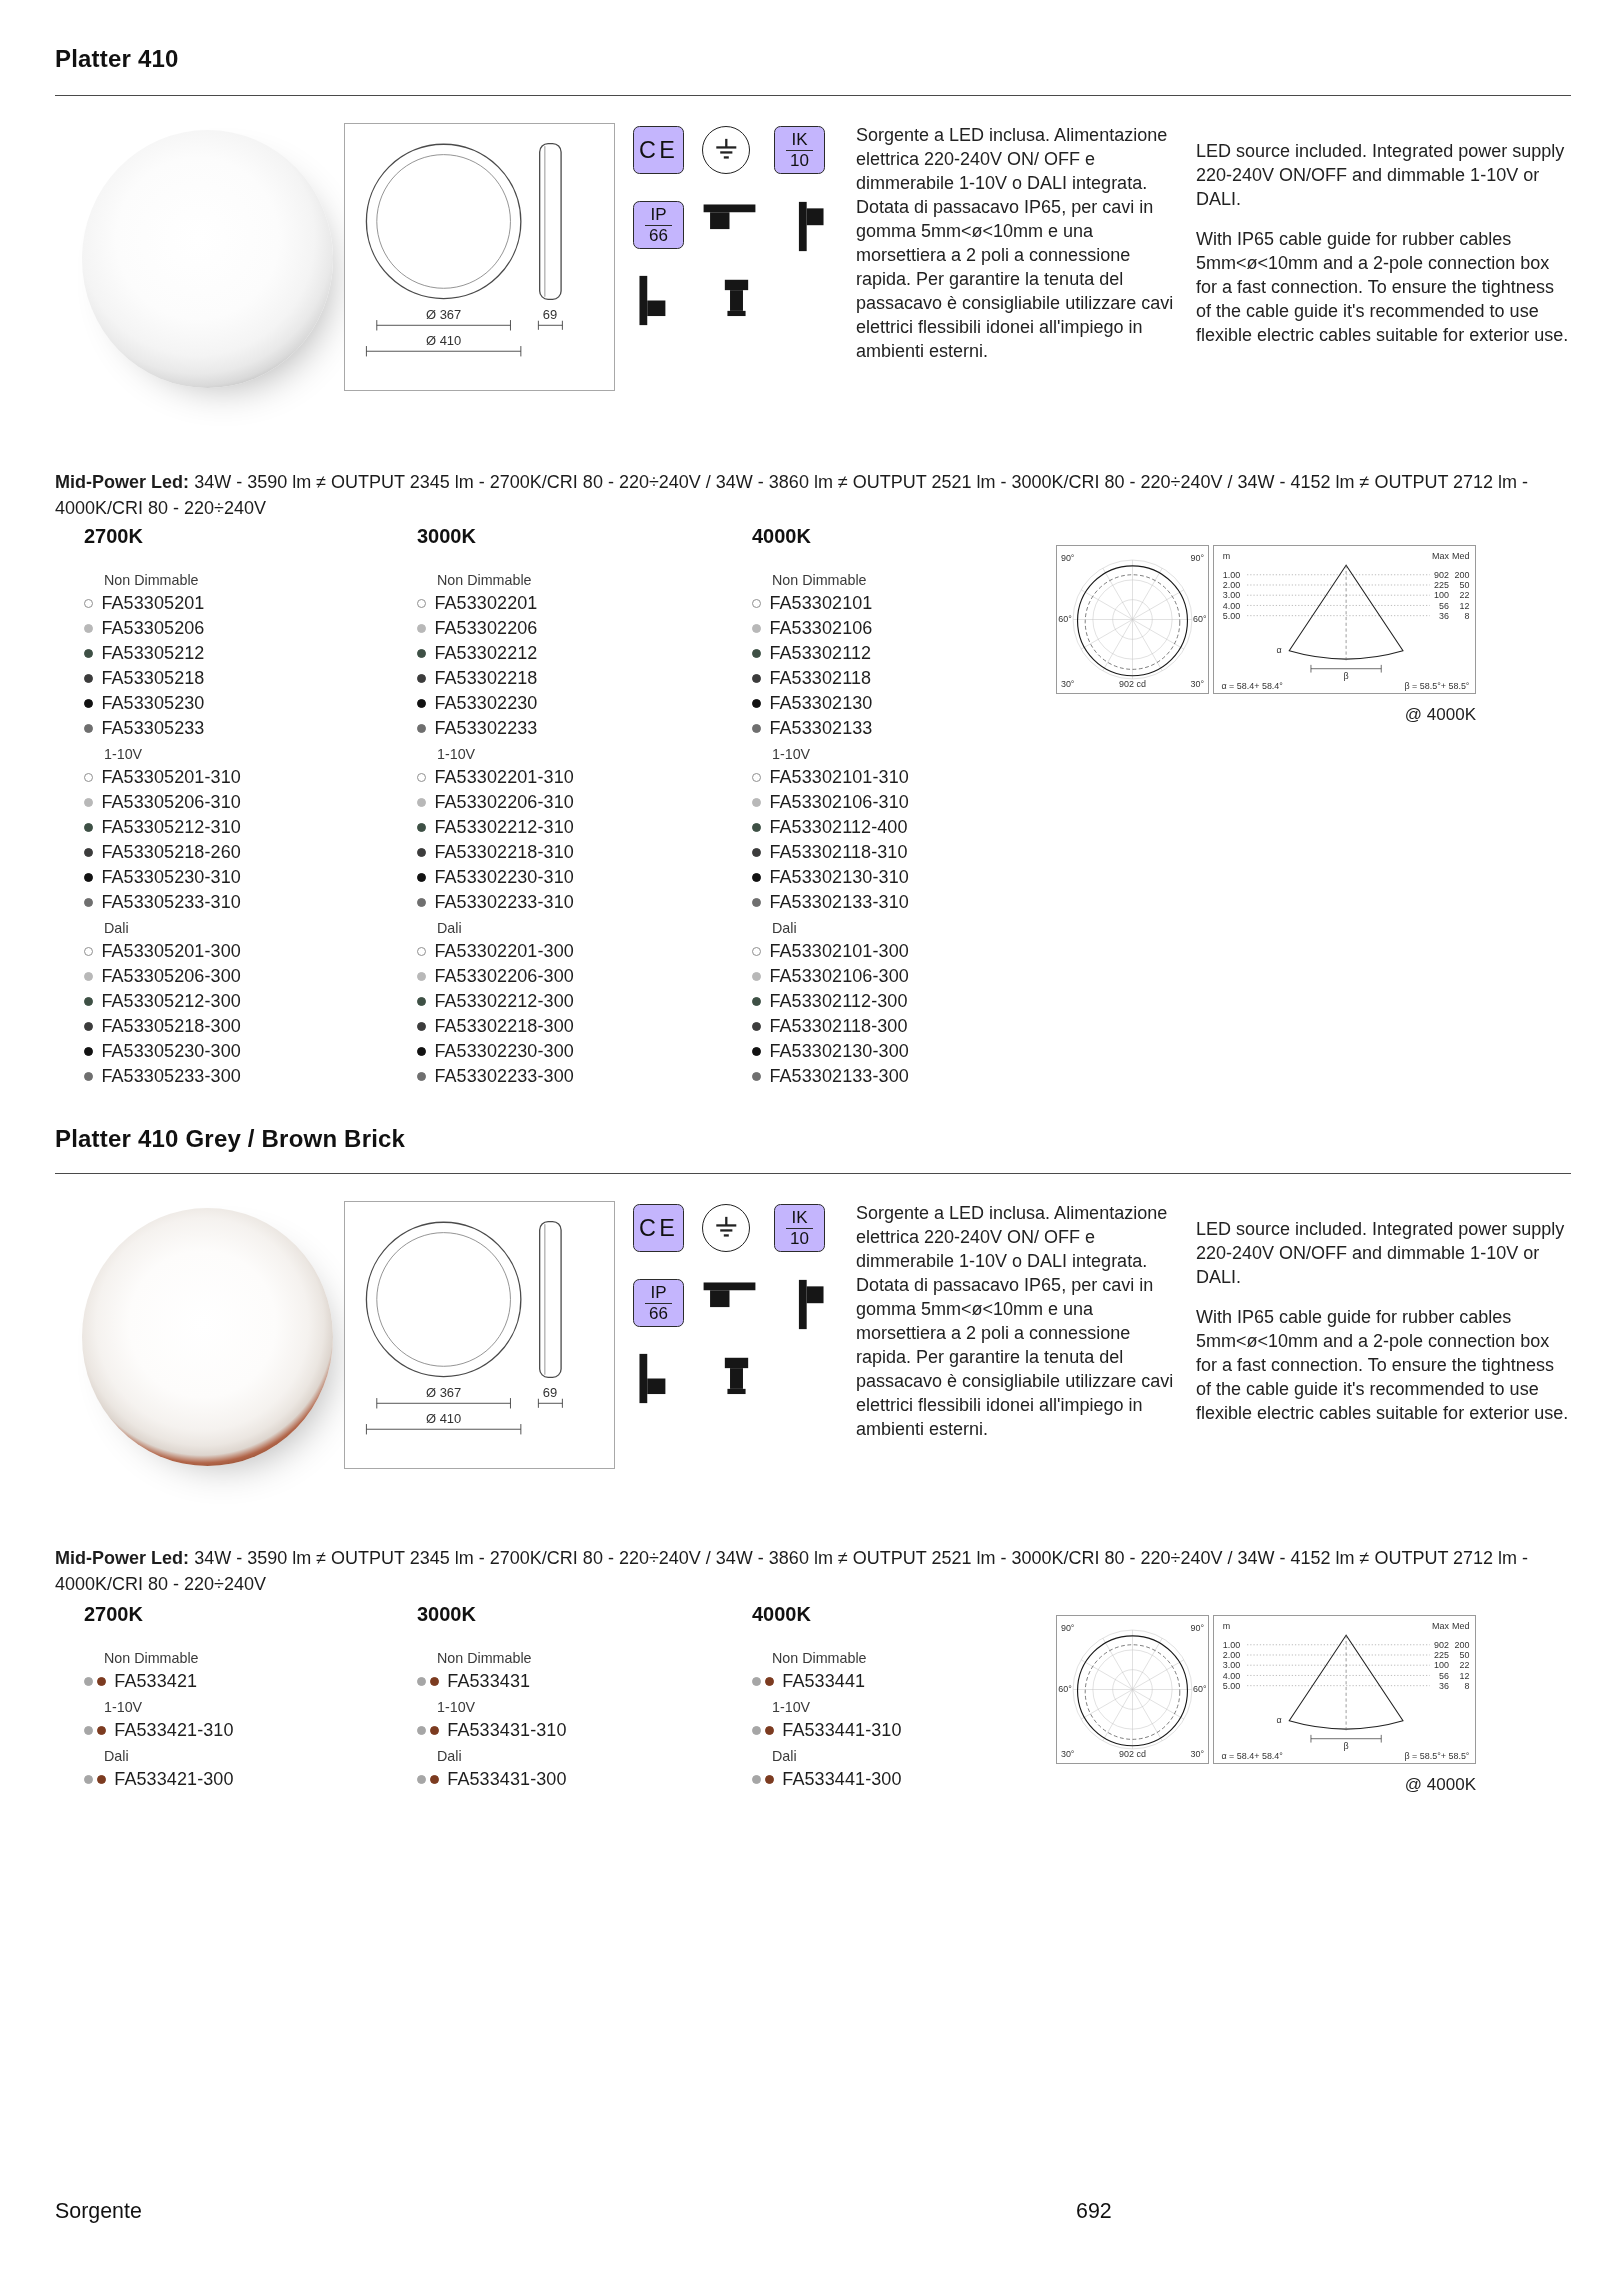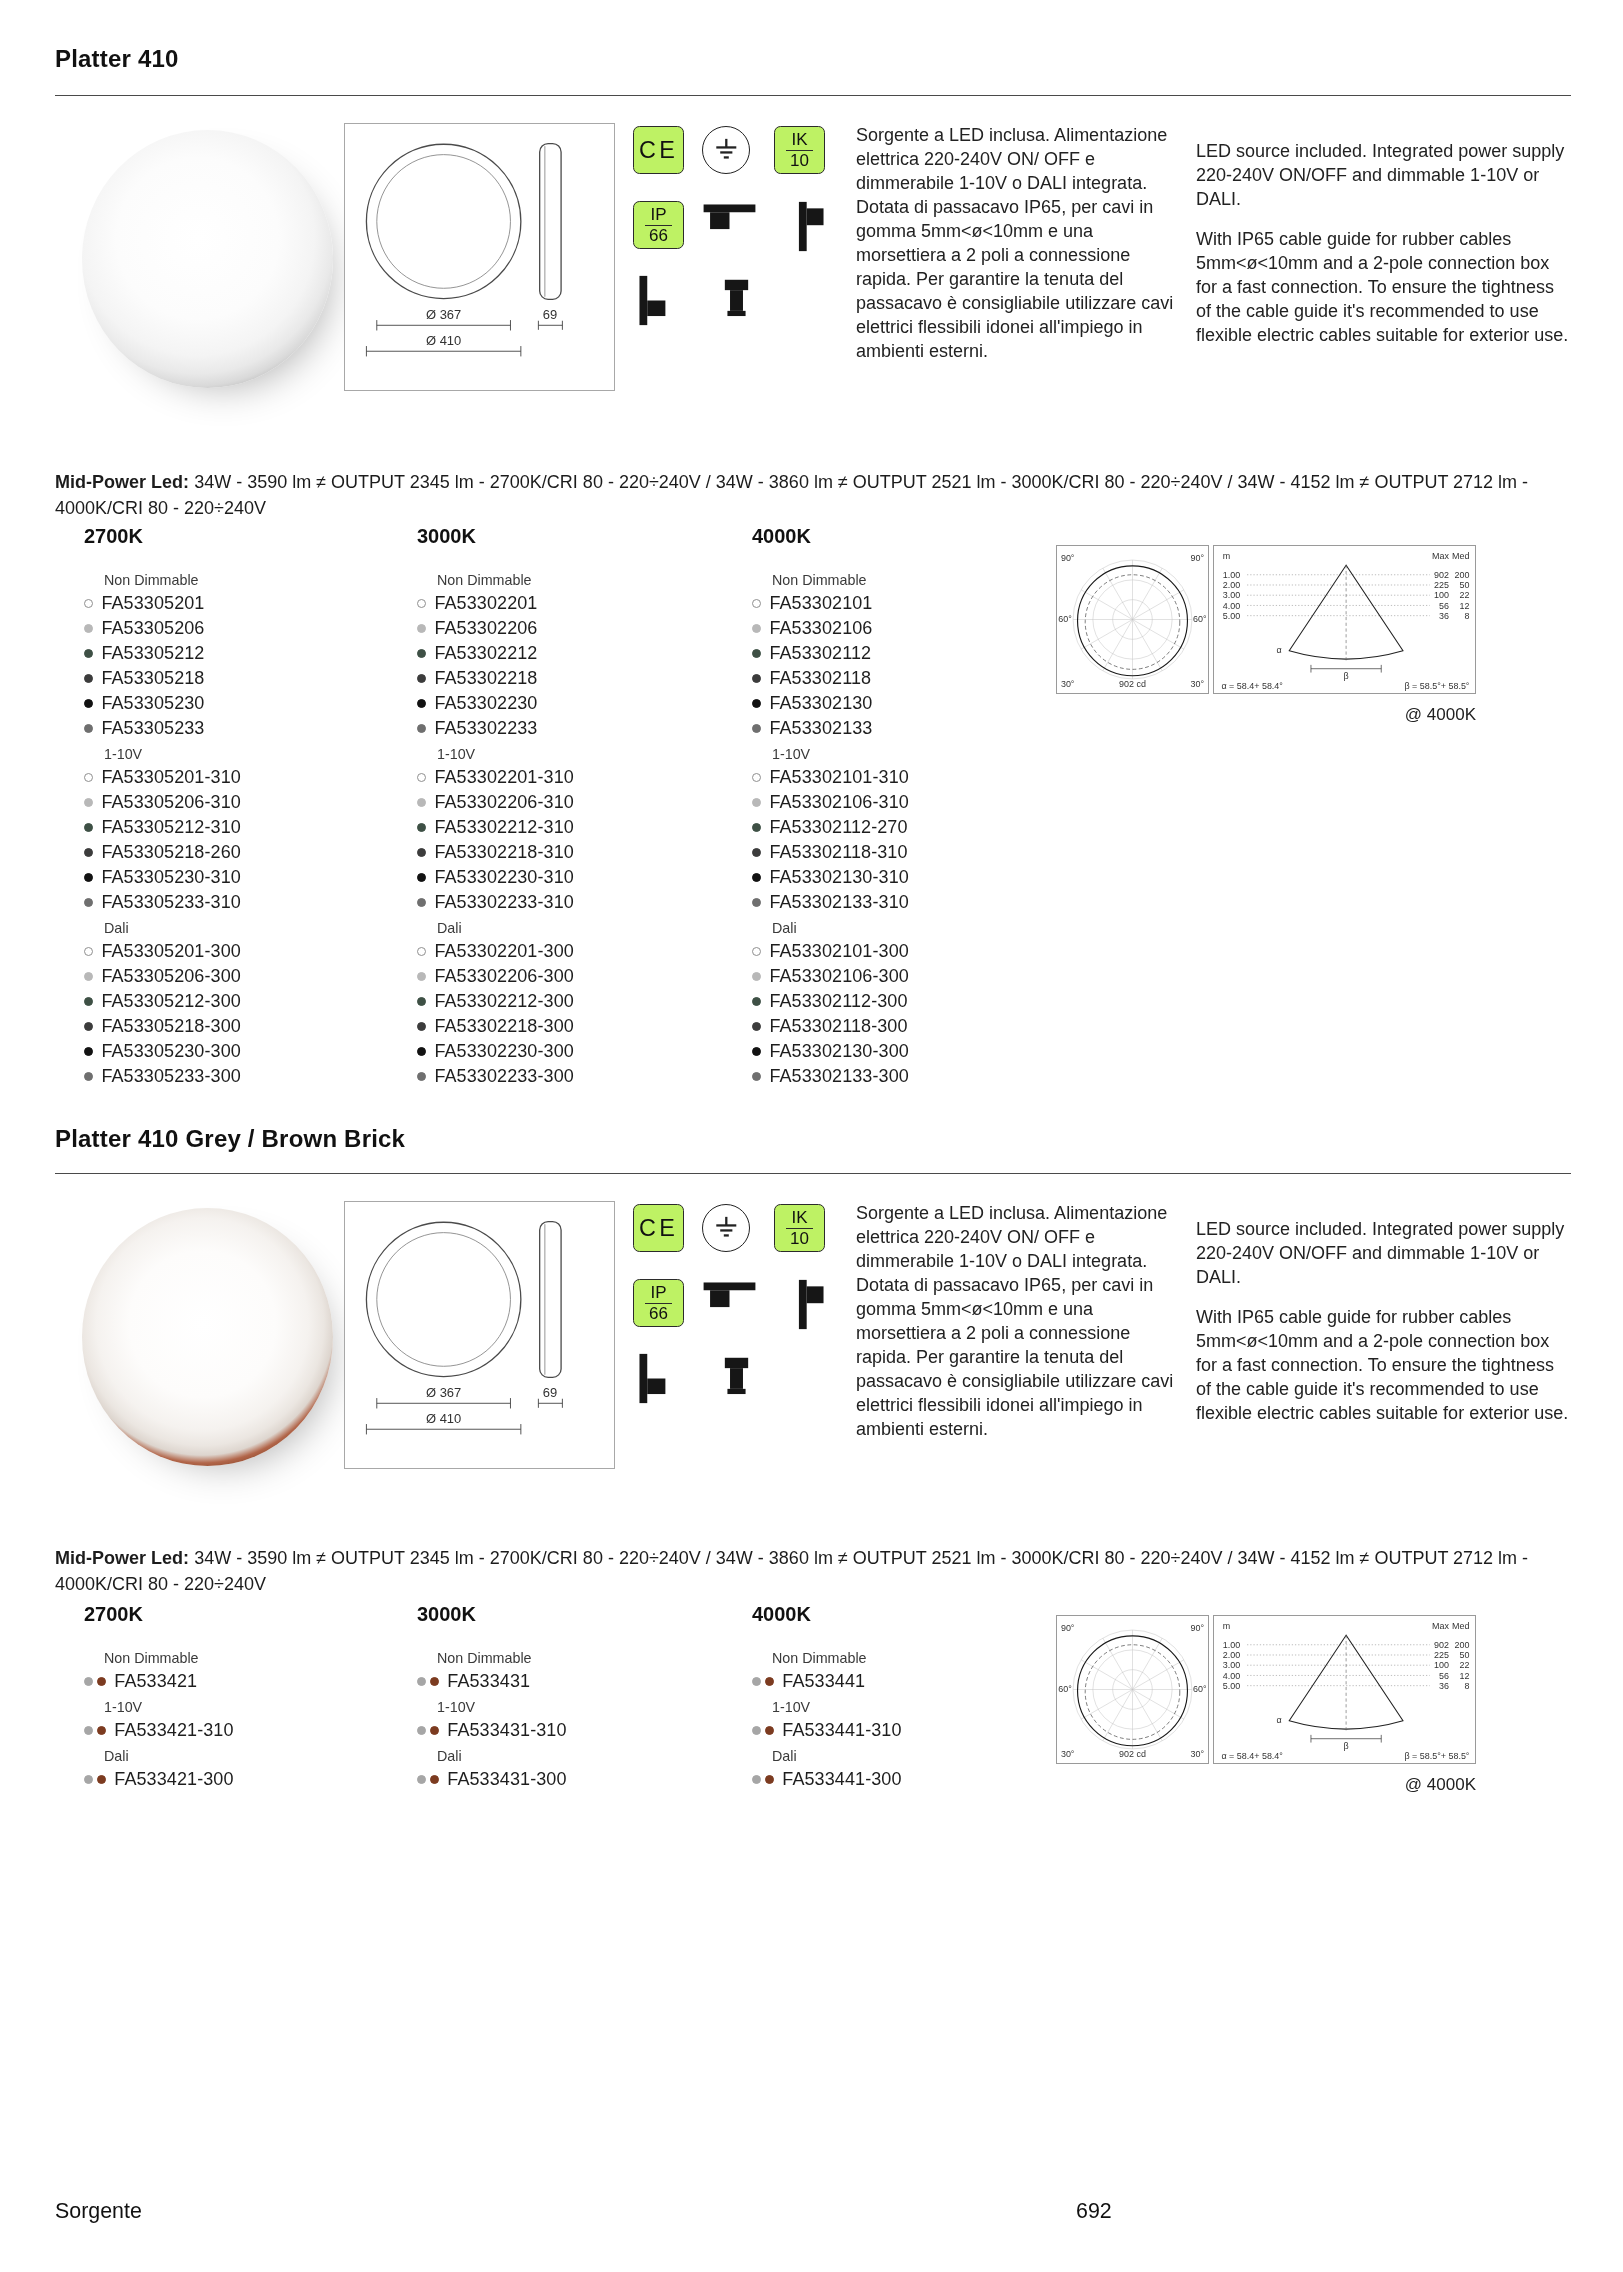--- a/index.html
+++ b/index.html
@@ -25,21 +25,21 @@
       #b2664a 72%, #8e4a2e 76%, #d9d4cf 80%, #c7c2bd 88%, #9b9793 97%, #868380 100%);
     box-shadow: 15.6px 18px 39px -19.5px rgba(0,0,0,0.30);
   }
 
   .drawing { border: 1.3px solid #a8a8a8; background: #fff; }
 
   .icons { width: 208px; }
   .icon-box {
     position: absolute; width: 51px; height: 48px; border: 1.9px solid #2b2b2b;
     border-radius: 6.5px; display: flex; align-items: center; justify-content: center;
-    background: #bef264;
+    background: #c4b5fd;
   }
   .icon-box.split { flex-direction: column; padding: 11px; }
   .icon-box.split span {
     flex: 1; width: 100%; display: flex; align-items: center; justify-content: center;
     font-size: 17px; color: #111;
   }
   .icon-box.split span:first-child { border-bottom: 1.9px solid #2b2b2b; }
   .ce-text { font-size: 23.4px; letter-spacing: 3.2px; color: #111; }
   .icon-circle {
     position: absolute; width: 48px; height: 48px; border: 1.9px solid #222;
@@ -457,21 +457,21 @@
         <div class="prod-row">
           <span class="dots">
             <span class="dot" style="background: rgb(184, 184, 184); border-color: rgb(184, 184, 184);"></span>
           </span>
           <span class="code">FA53302106-310</span>
         </div>
         <div class="prod-row">
           <span class="dots">
             <span class="dot" style="background: rgb(62, 80, 69); border-color: rgb(62, 80, 69);"></span>
           </span>
-          <span class="code">FA53302112-270</span>
+          <span class="code">FA53302112-400</span>
         </div>
         <div class="prod-row">
           <span class="dots">
             <span class="dot" style="background: rgb(60, 60, 60); border-color: rgb(60, 60, 60);"></span>
           </span>
           <span class="code">FA53302118-310</span>
         </div>
         <div class="prod-row">
           <span class="dots">
             <span class="dot" style="background: rgb(18, 18, 18); border-color: rgb(18, 18, 18);"></span>

